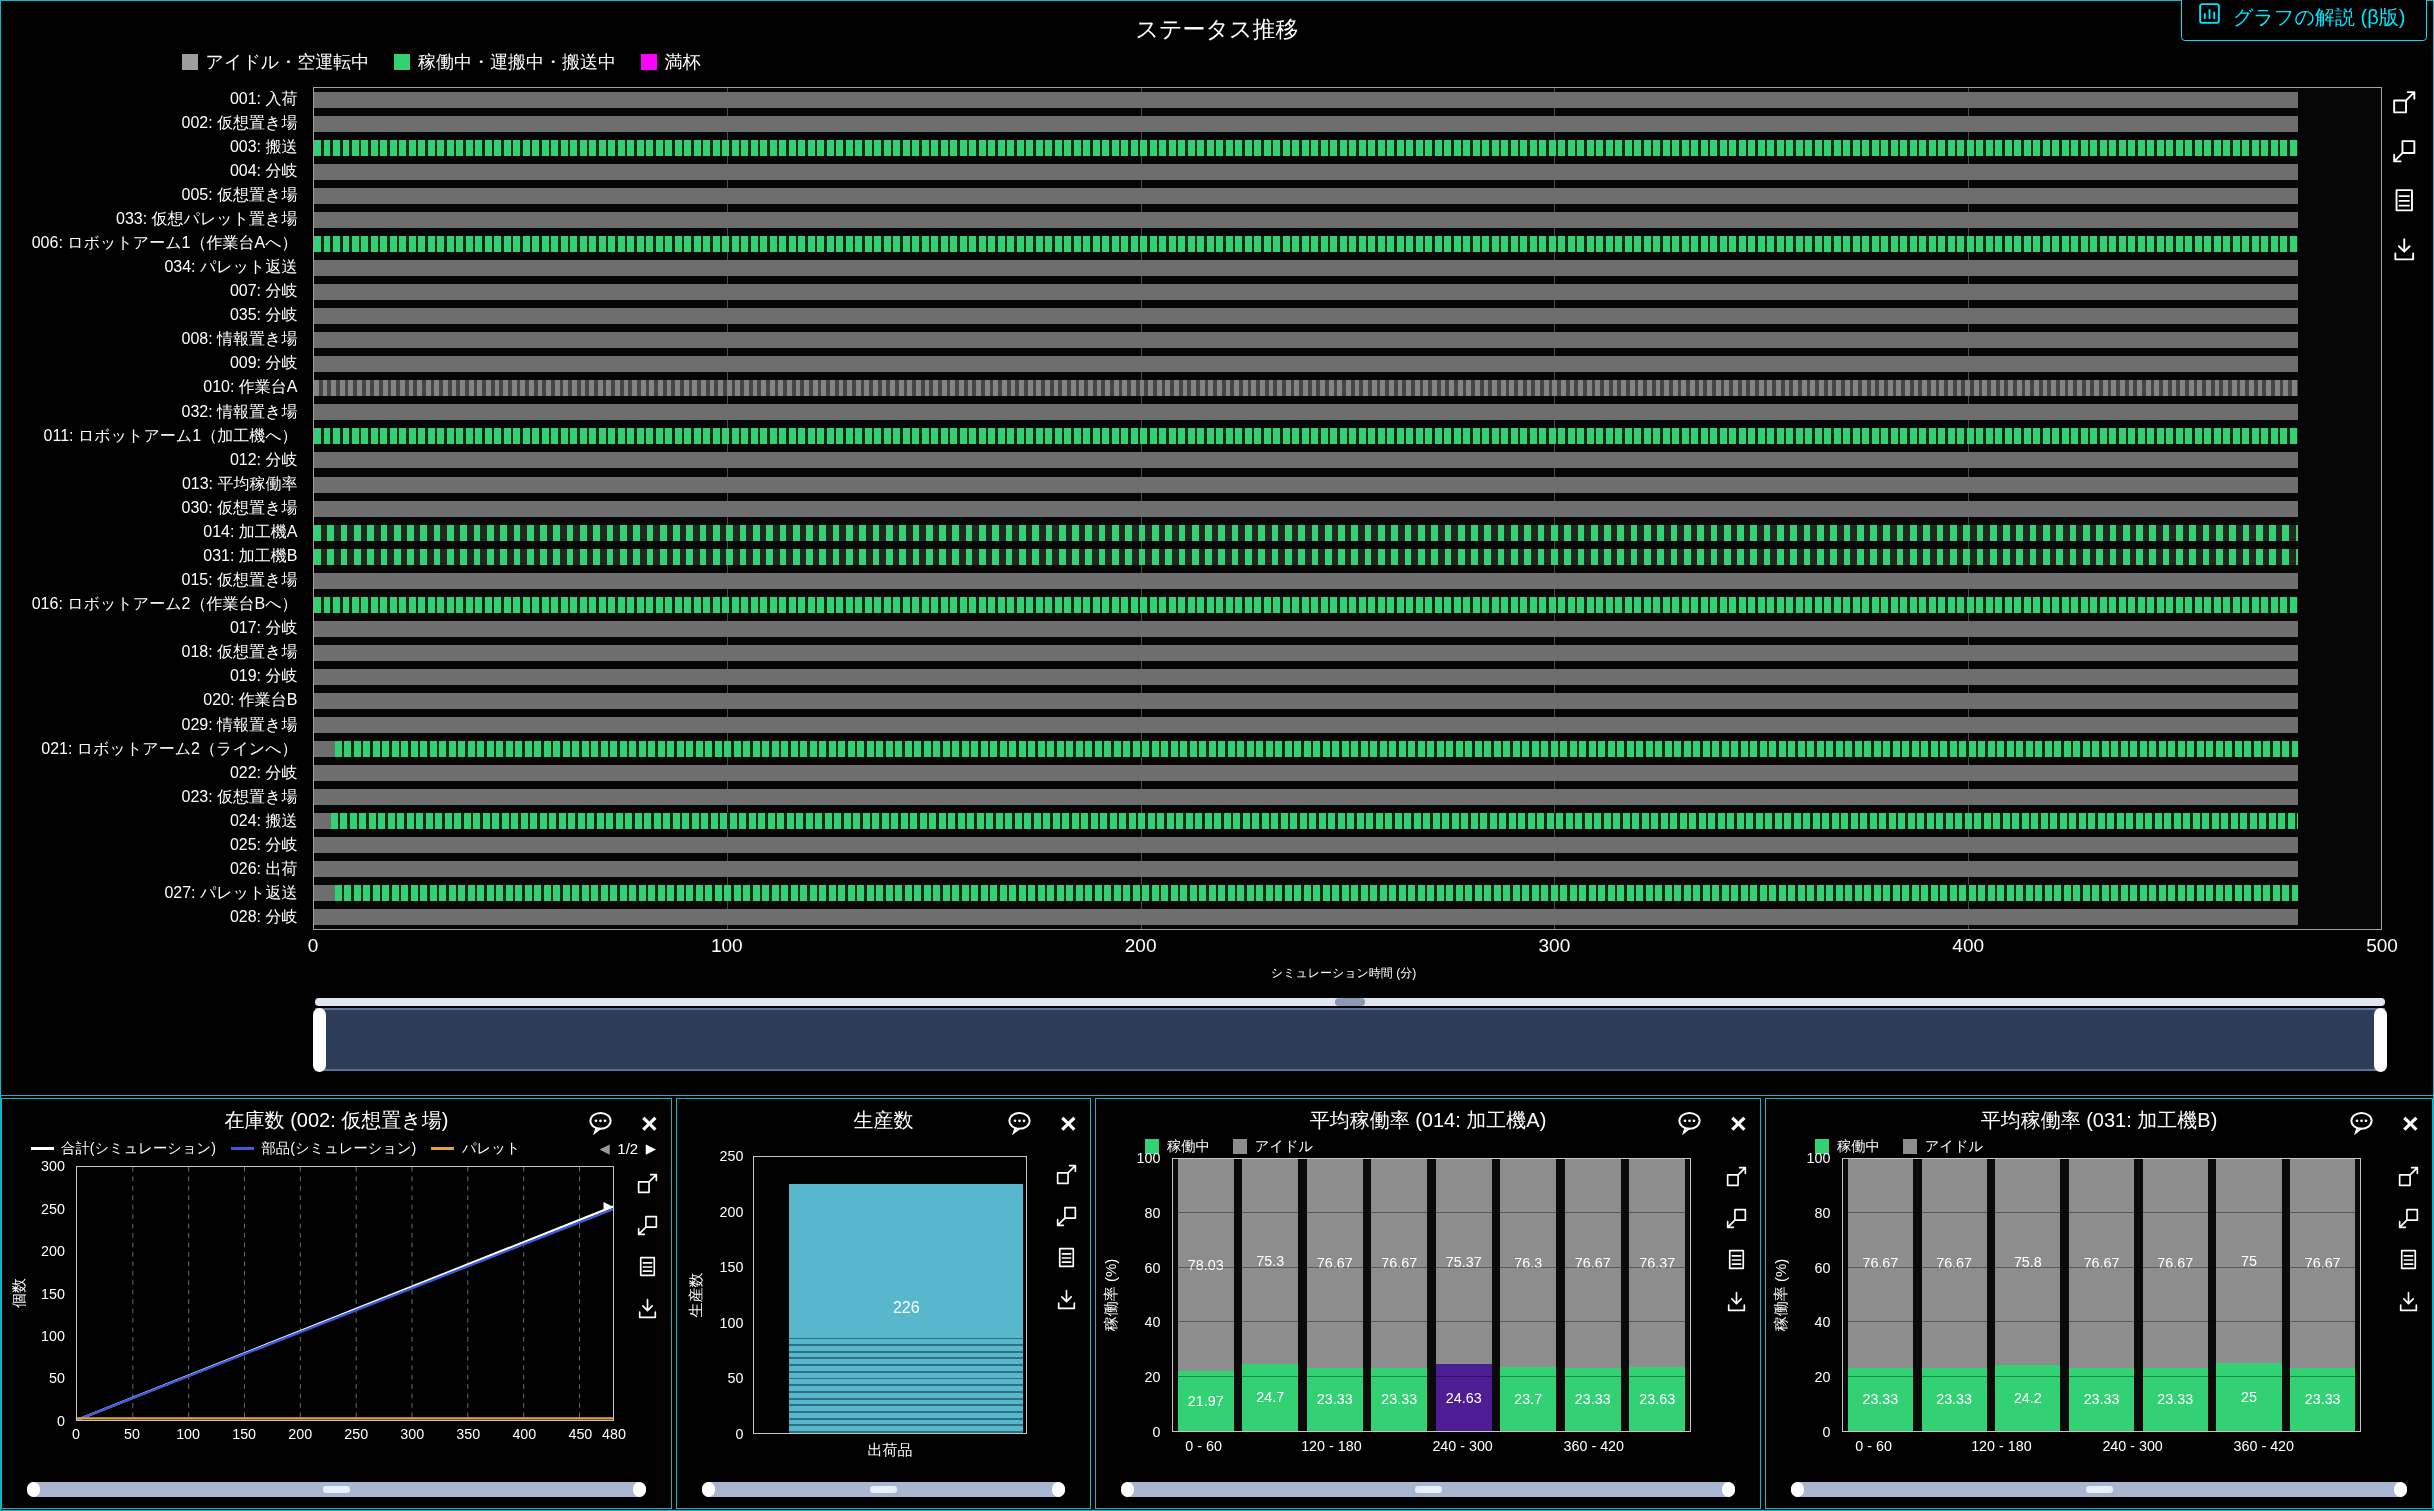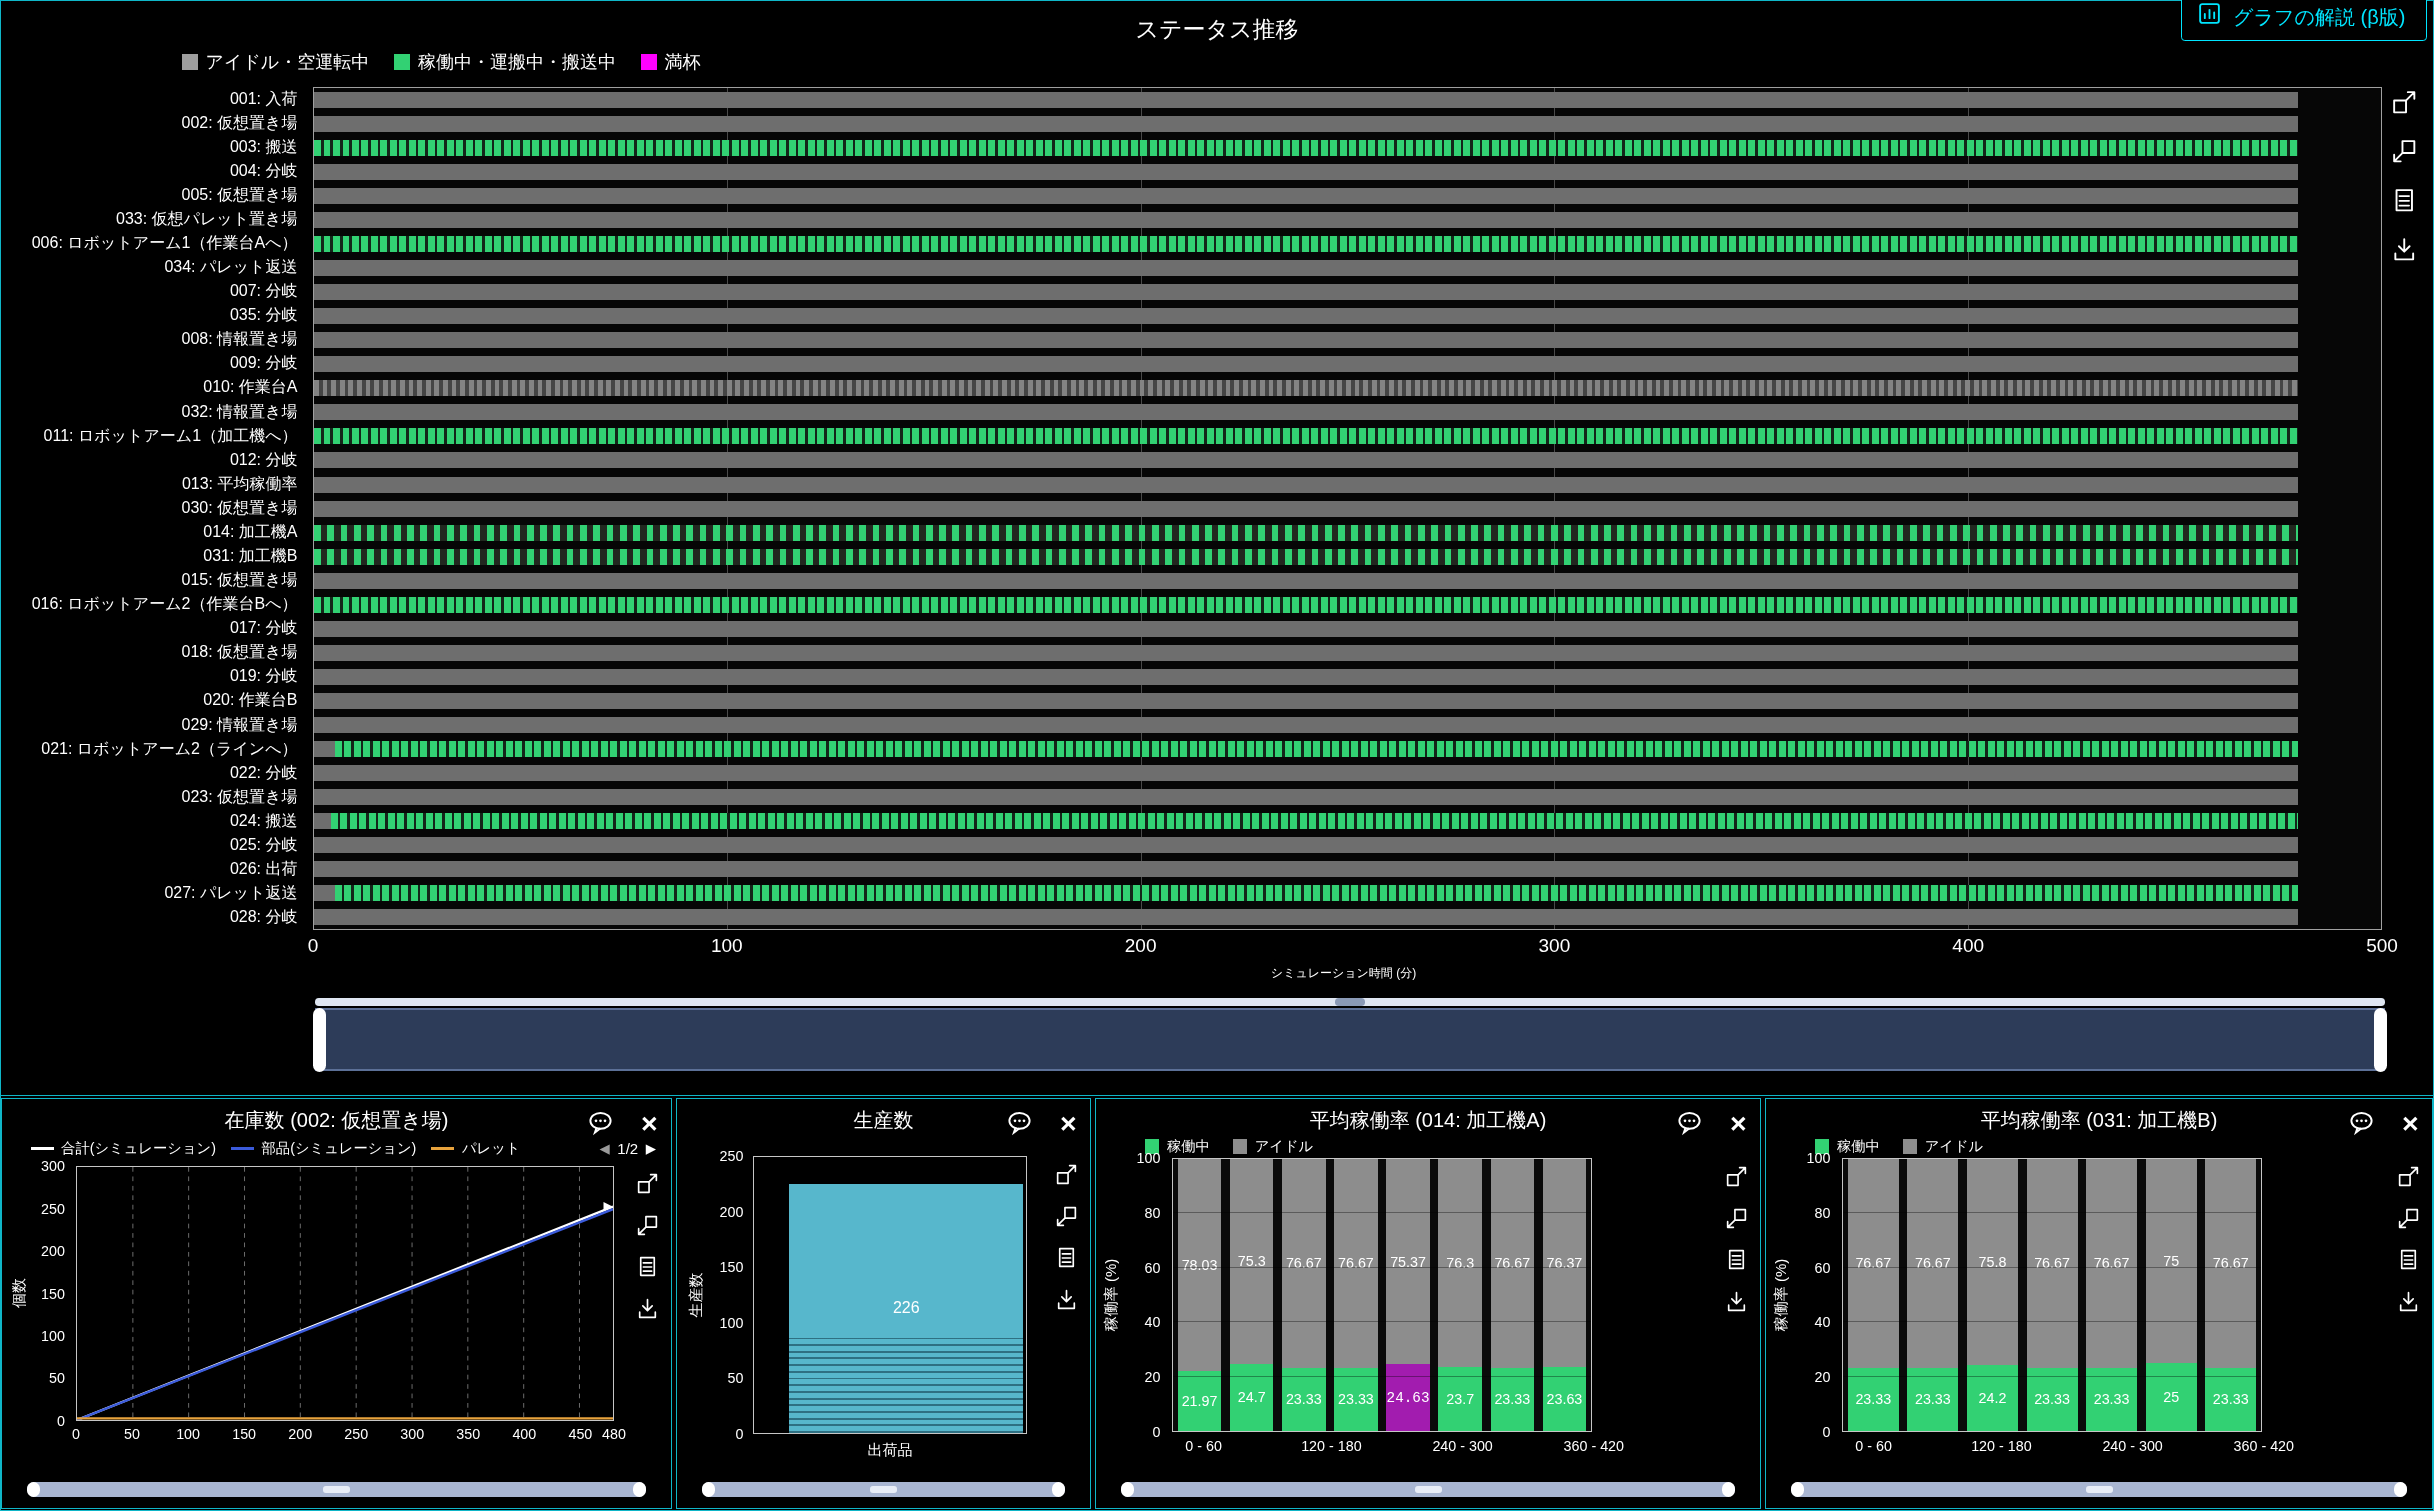--- a/index.html
+++ b/index.html
@@ -97,21 +97,21 @@
   .prod-bar-value{position:absolute;left:0;width:100%;top:50%;transform:translateY(-50%);text-align:center;font-size:16px;z-index:2}
   .prod-xlabel{position:absolute;left:76px;top:342px;width:274px;text-align:center;font-size:15px}
   .p-production .v-toolbar{top:61px}
 
   
   .util-legend{position:absolute;left:49px;top:38px;display:flex;gap:23px;align-items:center}
   .util-legend .leg-swatch{width:14.3px;height:14.3px}
   .util-legend .leg-label{font-size:14.3px}
   .util-ylab{left:15px;top:196px}
   .util-yticks{left:34px;top:59px;width:38px;height:274px}
-  .util-plot{position:absolute;left:76px;top:59px;width:420px;height:274px;border:1px solid #c6c6c6;background:#0a0a0a}
+  .util-plot{position:absolute;left:76px;top:59px;width:519px;height:274px;border:1px solid #c6c6c6;background:#0a0a0a}
   .util-bars{position:absolute;inset:0;display:flex;gap:8.6px;padding:0 4.8px}
   .u-col{flex:1;display:flex;flex-direction:column;justify-content:flex-end}
   .u-idle{background:#8d8d8d;display:flex;align-items:center;justify-content:center;font-size:14.3px}
   .u-busy{background:#32d173;display:flex;align-items:center;justify-content:center;font-size:14.3px}
   .u-gridline{position:absolute;left:0;right:0;height:1px;background:rgba(0,0,0,0.35);z-index:2}
   .util-xlabels{position:absolute;left:76px;top:339px;width:519px;display:flex;gap:8.6px;padding:0 4.8px}
   .u-xlab{flex:1;text-align:center;font-size:14.3px;white-space:nowrap}
   .p-util-a .v-toolbar,.p-util-b .v-toolbar{top:63px}
 
   
@@ -572,21 +572,21 @@
             <div class="u-col">
               <div class="u-idle" style="height: 76.67%; background: rgb(141, 141, 141);">76.67</div>
               <div class="u-busy" style="height: 23.33%; background: rgb(50, 209, 115);">23.33</div>
             </div>
             <div class="u-col">
               <div class="u-idle" style="height: 76.67%; background: rgb(141, 141, 141);">76.67</div>
               <div class="u-busy" style="height: 23.33%; background: rgb(50, 209, 115);">23.33</div>
             </div>
             <div class="u-col">
               <div class="u-idle" style="height: 75.37%; background: rgb(141, 141, 141);">75.37</div>
-              <div class="u-busy" style="height: 24.63%; background: #a21caf; font-family: Liberation Mono, monospace;">24.63</div>
+              <div class="u-busy" style="height: 24.63%; background: #4c1d95;">24.63</div>
             </div>
             <div class="u-col">
               <div class="u-idle" style="height: 76.3%; background: rgb(141, 141, 141);">76.3</div>
               <div class="u-busy" style="height: 23.7%; background: rgb(50, 209, 115);">23.7</div>
             </div>
             <div class="u-col">
               <div class="u-idle" style="height: 76.67%; background: rgb(141, 141, 141);">76.67</div>
               <div class="u-busy" style="height: 23.33%; background: rgb(50, 209, 115);">23.33</div>
             </div>
             <div class="u-col">

